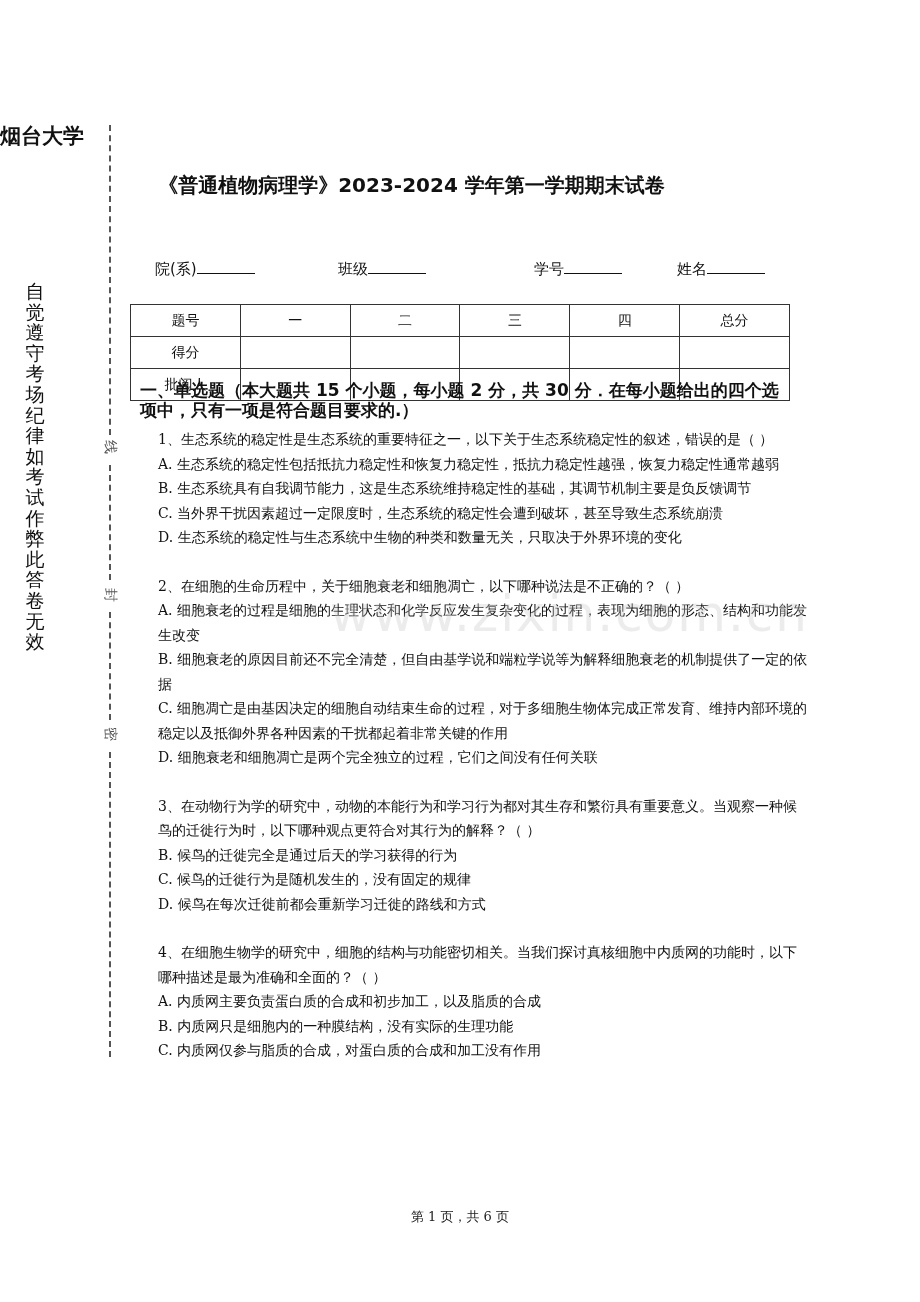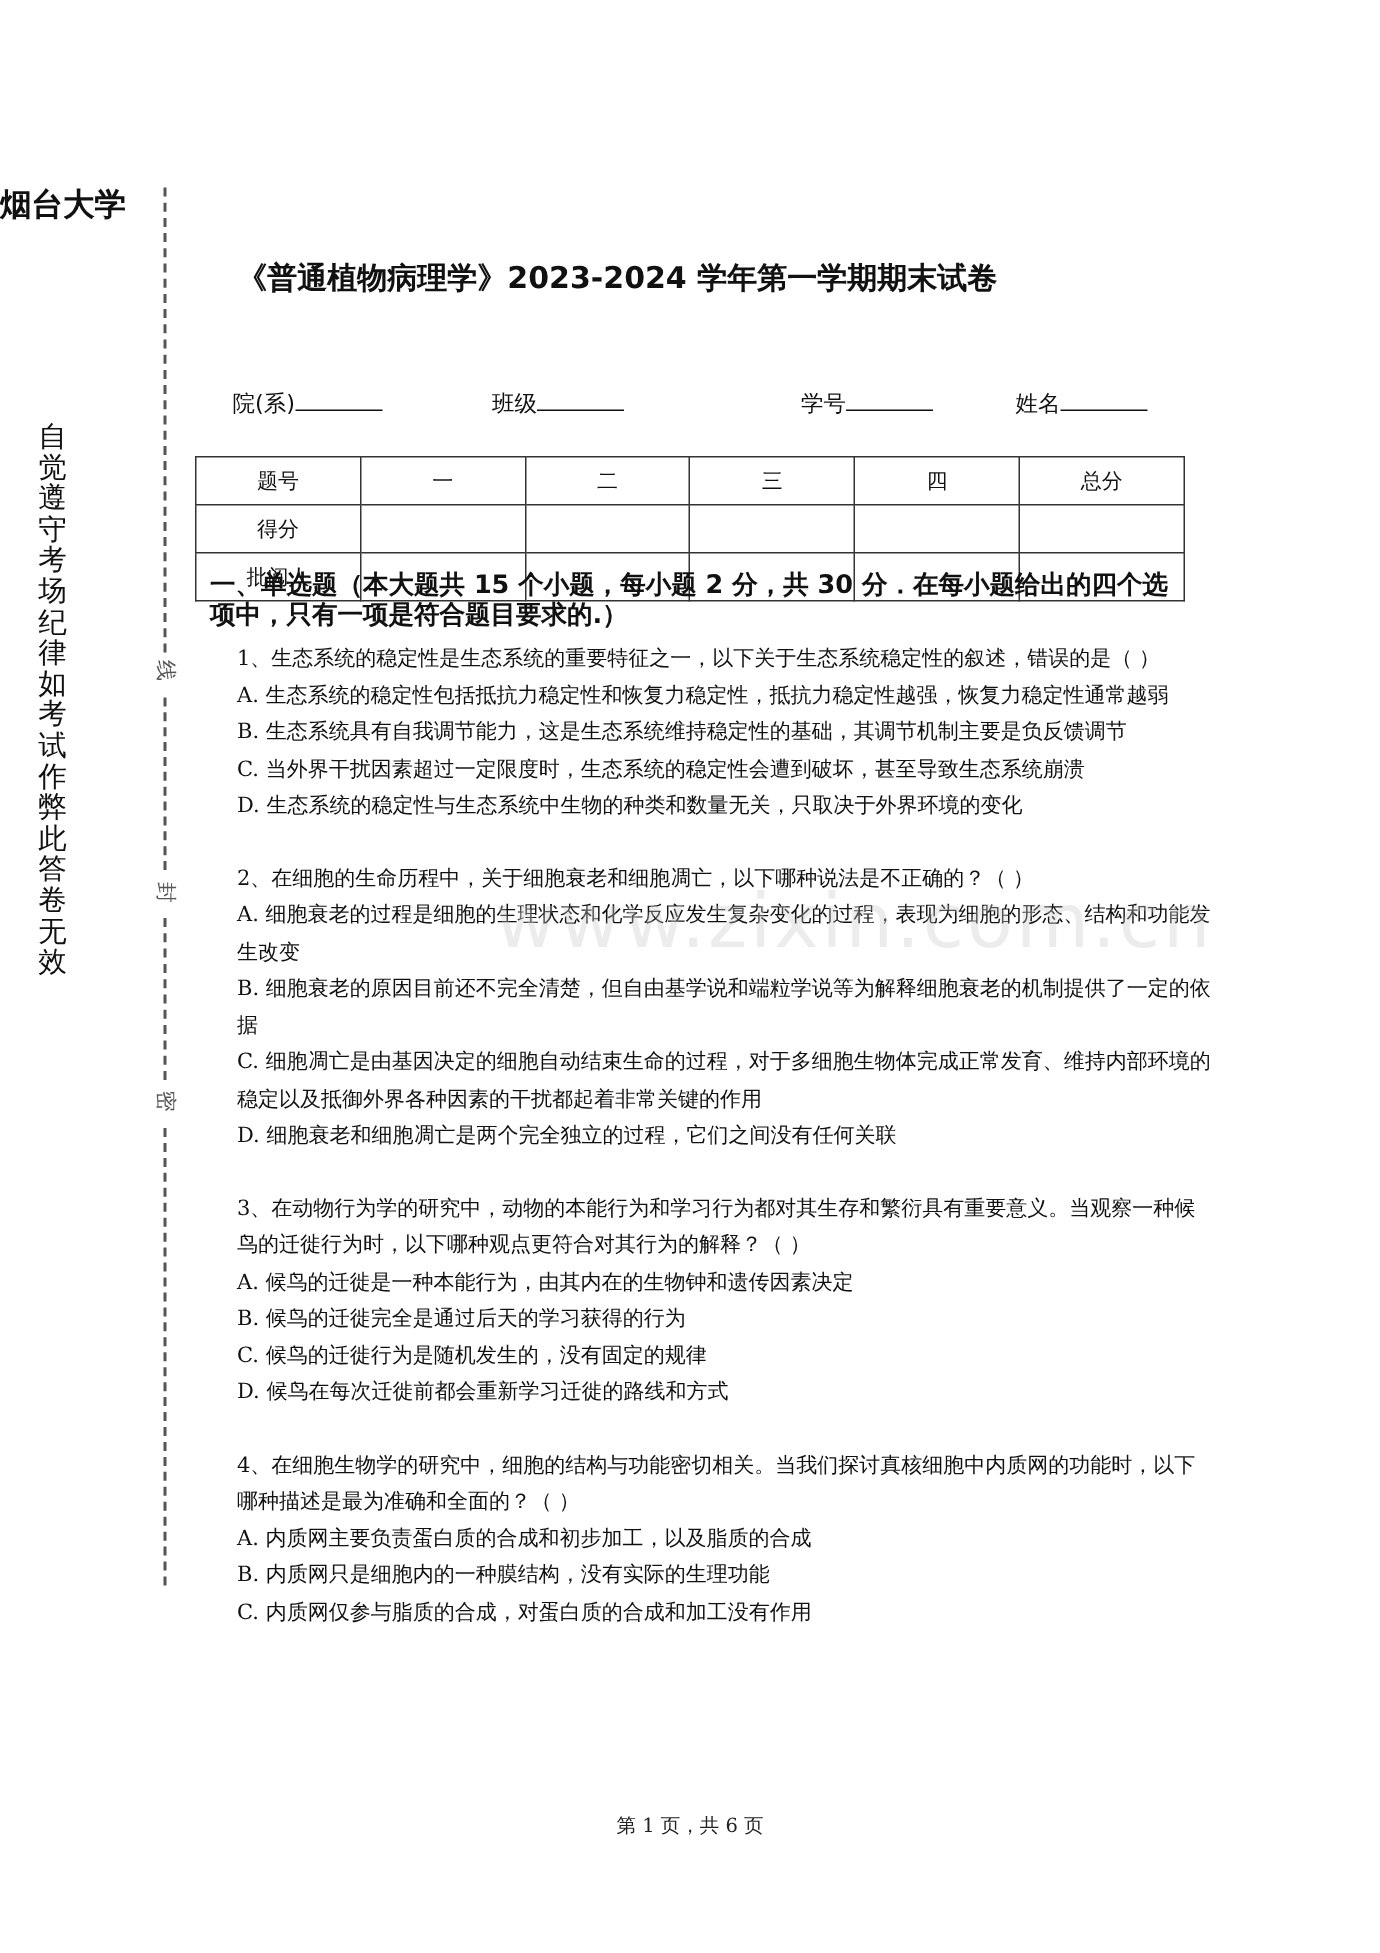--- a/index.html
+++ b/index.html
@@ -77,21 +77,21 @@
   <div class="bind-char" style="top:725px;">密</div>
   <div class="bind-line" style="top:752px;height:305px;"></div>
 
   <div class="univ-title">烟台大学</div>
   <div class="exam-title">《普通植物病理学》2023-2024 学年第一学期期末试卷</div>
 
   <div class="info-row">
     <div class="info-field" style="left:155px;">
       <span>院(系)</span><span class="blank"></span>
     </div>
-    <div class="info-field" style="left:328px;">
+    <div class="info-field" style="left:338px;">
       <span>班级</span><span class="blank"></span>
     </div>
     <div class="info-field" style="left:522px;margin-left:12px;">
       <span>学号</span><span class="blank"></span>
     </div>
     <div class="info-field" style="left:677px;">
       <span>姓名</span><span class="blank"></span>
     </div>
   </div>
 
@@ -138,21 +138,20 @@
     <div>
       <p>2、在细胞的生命历程中，关于细胞衰老和细胞凋亡，以下哪种说法是不正确的？（  ）</p>
       <p>A. 细胞衰老的过程是细胞的生理状态和化学反应发生复杂变化的过程，表现为细胞的形态、结构和功能发生改变</p>
       <p>B. 细胞衰老的原因目前还不完全清楚，但自由基学说和端粒学说等为解释细胞衰老的机制提供了一定的依据</p>
       <p>C. 细胞凋亡是由基因决定的细胞自动结束生命的过程，对于多细胞生物体完成正常发育、维持内部环境的稳定以及抵御外界各种因素的干扰都起着非常关键的作用</p>
       <p>D. 细胞衰老和细胞凋亡是两个完全独立的过程，它们之间没有任何关联</p>
     </div>
     <div class="q-gap"></div>
     <div>
       <p>3、在动物行为学的研究中，动物的本能行为和学习行为都对其生存和繁衍具有重要意义。当观察一种候鸟的迁徙行为时，以下哪种观点更符合对其行为的解释？（  ）</p>
-      <p>A. 候鸟的迁徙是一种本能行为，由其内在的生物钟和遗传因素决定</p>
       <p>B. 候鸟的迁徙完全是通过后天的学习获得的行为</p>
       <p>C. 候鸟的迁徙行为是随机发生的，没有固定的规律</p>
       <p>D. 候鸟在每次迁徙前都会重新学习迁徙的路线和方式</p>
     </div>
     <div class="q-gap"></div>
     <div>
       <p>4、在细胞生物学的研究中，细胞的结构与功能密切相关。当我们探讨真核细胞中内质网的功能时，以下哪种描述是最为准确和全面的？（  ）</p>
       <p>A. 内质网主要负责蛋白质的合成和初步加工，以及脂质的合成</p>
       <p>B. 内质网只是细胞内的一种膜结构，没有实际的生理功能</p>
       <p>C. 内质网仅参与脂质的合成，对蛋白质的合成和加工没有作用</p>

